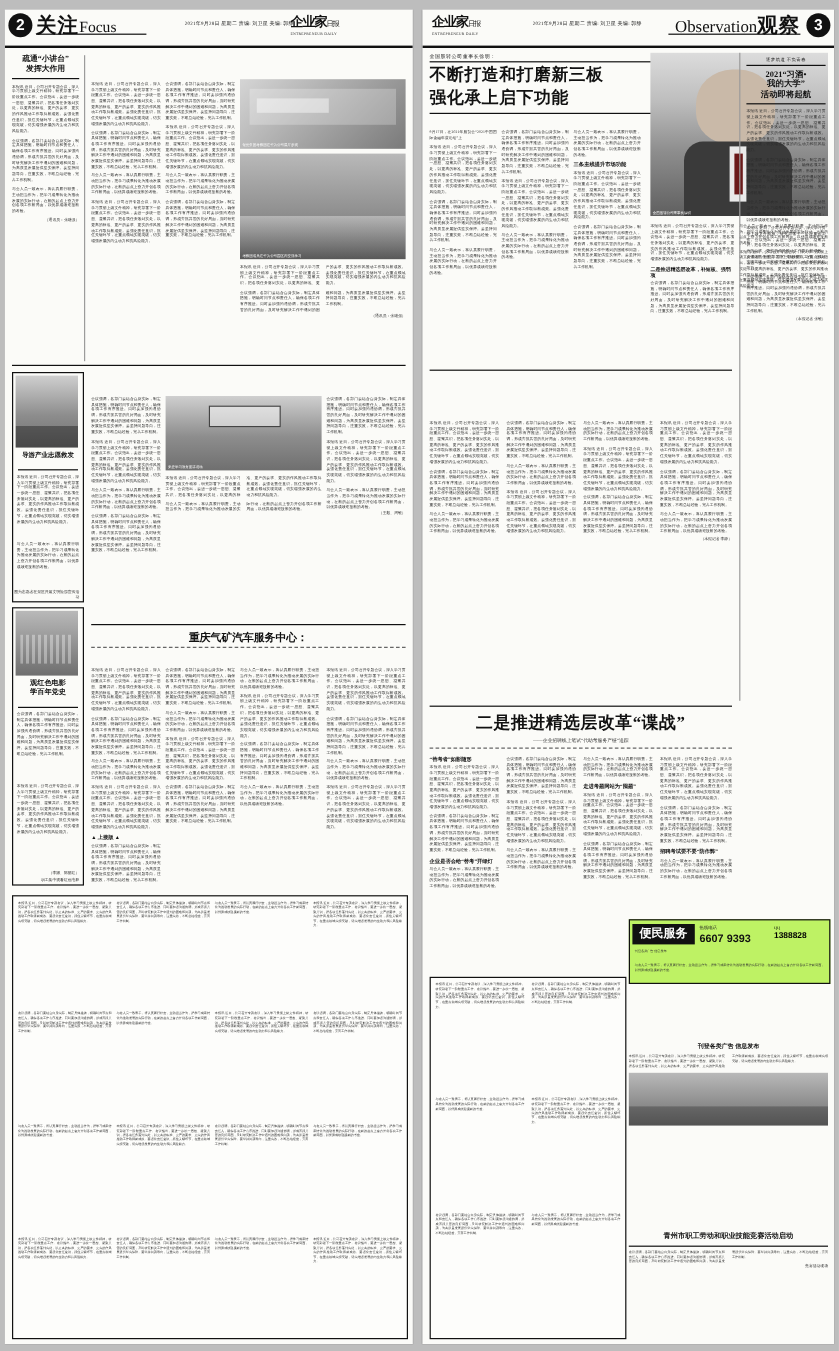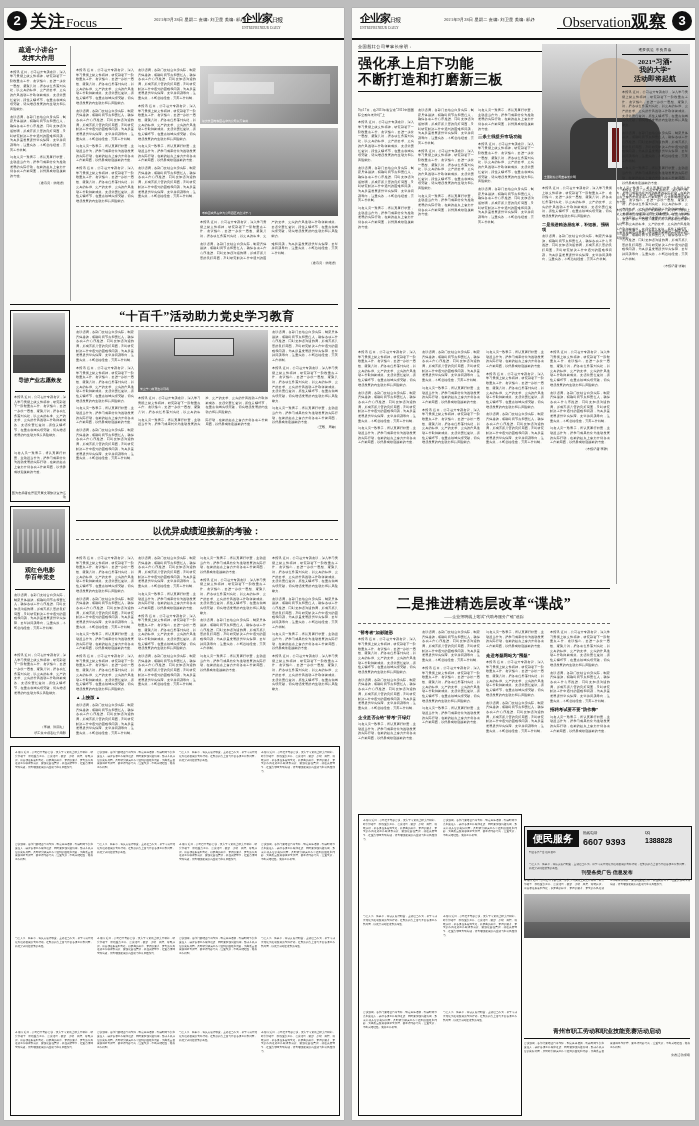--- a/index.html
+++ b/index.html
@@ -113,24 +113,20 @@
     </div>
 
     <div class="col" style="left:196px;top:212px;width:138px;">
       <div class="txt" style="column-count:2;column-gap:5px;">本报讯 近日，公司召开专题会议，深入学习贯彻上级文件精神，研究部署下一阶段重点工作。会议指出，要进一步统一思想、凝聚共识，把各项任务落到实处，以更高的标准、更严的要求、更实的作风推动工作取得新成效。要强化责任意识，抓住关键环节，在重点领域实现突破，切实增强发展的内生动力和抗风险能力。</div>
       <div class="txt" style="column-count:2;column-gap:5px;margin-top:3px;">会议强调，各部门要结合自身实际，制定具体措施，明确时间节点和责任人，确保各项工作有序推进。同时要加强沟通协调，形成齐抓共管的良好局面，及时研究解决工作中遇到的困难和问题，为高质量发展提供坚实保障。要坚持问题导向，注重实效，不断总结经验，完善工作机制。</div>
       <div class="byline">（通讯员：张继强）</div>
     </div>
 
     <div class="hline" style="left:6px;top:296px;width:328px;height:1px;background:#111;"></div>
 
-    <div class="col" style="left:72px;top:302px;width:262px;">
-      <div class="hl" style="font-size:12px;text-align:center;">“十百千”活动助力党史学习教育</div>
-      <div class="rule-d" style="margin-top:3px;"></div>
-    </div>
 
     <div class="col" style="left:72px;top:322px;width:58px;">
       <div class="txt">会议强调，各部门要结合自身实际，制定具体措施，明确时间节点和责任人，确保各项工作有序推进。同时要加强沟通协调，形成齐抓共管的良好局面，及时研究解决工作中遇到的困难和问题，为高质量发展提供坚实保障。要坚持问题导向，注重实效，不断总结经验，完善工作机制。</div>
       <div class="txt" style="margin-top:3px;">本报讯 近日，公司召开专题会议，深入学习贯彻上级文件精神，研究部署下一阶段重点工作。会议指出，要进一步统一思想、凝聚共识，把各项任务落到实处，以更高的标准、更严的要求、更实的作风推动工作取得新成效。要强化责任意识，抓住关键环节，在重点领域实现突破，切实增强发展的内生动力和抗风险能力。</div>
       <div class="txt" style="margin-top:3px;">与会人员一致表示，将认真履行职责，主动担当作为，把学习成果转化为推动发展的实际行动，在新的起点上奋力开创各项工作新局面，以优异成绩迎接新的考验。</div>
       <div class="txt" style="margin-top:3px;">会议强调，各部门要结合自身实际，制定具体措施，明确时间节点和责任人，确保各项工作有序推进。同时要加强沟通协调，形成齐抓共管的良好局面，及时研究解决工作中遇到的困难和问题，为高质量发展提供坚实保障。要坚持问题导向，注重实效，不断总结经验，完善工作机制。</div>
     </div>
     <div class="photo grad-photo" style="left:134px;top:322px;width:130px;height:62px;">
       <div class="frame" style="left:36px;top:8px;width:58px;height:16px;background:rgba(255,255,255,.5);border-color:#444;"></div>
       <div class="cap">党史学习教育宣讲现场</div>
@@ -142,21 +138,21 @@
     <div class="col" style="left:268px;top:322px;width:66px;">
       <div class="txt">会议强调，各部门要结合自身实际，制定具体措施，明确时间节点和责任人，确保各项工作有序推进。同时要加强沟通协调，形成齐抓共管的良好局面，及时研究解决工作中遇到的困难和问题，为高质量发展提供坚实保障。要坚持问题导向，注重实效，不断总结经验，完善工作机制。</div>
       <div class="txt" style="margin-top:3px;">本报讯 近日，公司召开专题会议，深入学习贯彻上级文件精神，研究部署下一阶段重点工作。会议指出，要进一步统一思想、凝聚共识，把各项任务落到实处，以更高的标准、更严的要求、更实的作风推动工作取得新成效。要强化责任意识，抓住关键环节，在重点领域实现突破，切实增强发展的内生动力和抗风险能力。</div>
       <div class="txt" style="margin-top:3px;">与会人员一致表示，将认真履行职责，主动担当作为，把学习成果转化为推动发展的实际行动，在新的起点上奋力开创各项工作新局面，以优异成绩迎接新的考验。</div>
       <div class="byline">（王毅、周敏）</div>
     </div>
 
     <div class="hline" style="left:72px;top:512px;width:262px;height:1px;background:#111;"></div>
 
     <div class="col" style="left:72px;top:518px;width:262px;">
-      <div class="hl2" style="text-align:center;font-size:9px;">以优异成绩迎接新的考验：</div>
+      <div class="hl2" style="text-align:center;font-size:9px;">重庆气矿汽车服务中心：</div>
       <div class="rule-d" style="margin-top:3px;"></div>
     </div>
 
     <div class="col" style="left:72px;top:548px;width:58px;">
       <div class="txt">本报讯 近日，公司召开专题会议，深入学习贯彻上级文件精神，研究部署下一阶段重点工作。会议指出，要进一步统一思想、凝聚共识，把各项任务落到实处，以更高的标准、更严的要求、更实的作风推动工作取得新成效。要强化责任意识，抓住关键环节，在重点领域实现突破，切实增强发展的内生动力和抗风险能力。</div>
       <div class="txt" style="margin-top:3px;">会议强调，各部门要结合自身实际，制定具体措施，明确时间节点和责任人，确保各项工作有序推进。同时要加强沟通协调，形成齐抓共管的良好局面，及时研究解决工作中遇到的困难和问题，为高质量发展提供坚实保障。要坚持问题导向，注重实效，不断总结经验，完善工作机制。</div>
       <div class="txt" style="margin-top:3px;">与会人员一致表示，将认真履行职责，主动担当作为，把学习成果转化为推动发展的实际行动，在新的起点上奋力开创各项工作新局面，以优异成绩迎接新的考验。</div>
       <div class="txt" style="margin-top:3px;">本报讯 近日，公司召开专题会议，深入学习贯彻上级文件精神，研究部署下一阶段重点工作。会议指出，要进一步统一思想、凝聚共识，把各项任务落到实处，以更高的标准、更严的要求、更实的作风推动工作取得新成效。要强化责任意识，抓住关键环节，在重点领域实现突破，切实增强发展的内生动力和抗风险能力。</div>
       <div class="hl3" style="margin-top:3px;font-size:4.4px;">▲ 上接版 ▲</div>
       <div class="txt" style="margin-top:3px;">会议强调，各部门要结合自身实际，制定具体措施，明确时间节点和责任人，确保各项工作有序推进。同时要加强沟通协调，形成齐抓共管的良好局面，及时研究解决工作中遇到的困难和问题，为高质量发展提供坚实保障。要坚持问题导向，注重实效，不断总结经验，完善工作机制。</div>
@@ -233,22 +229,22 @@
       </div>
       <div class="sect-line"></div>
       <div class="mh-date">2021年9月28日 星期二 责编: 刘卫星 美编: 郭静</div>
       <div class="mh-logo"><span>企业家</span><span class="sm">日报</span></div>
       <div class="mh-en">ENTREPRENEUR DAILY</div>
     </div>
 
     <div class="col" style="left:6px;top:36px;width:258px;">
       <div class="kicker">全国股转公司董事长徐明：</div>
       <div class="rule" style="margin:2px 0 4px;"></div>
+      <div class="hl" style="font-size:14px;">不断打造和打磨新三板</div>
       <div class="hl" style="font-size:14px;margin-top:3px;">强化承上启下功能</div>
-      <div class="hl" style="font-size:14px;">不断打造和打磨新三板</div>
       <div class="rule" style="margin:4px 0 0;"></div>
     </div>
 
     <div class="photo portrait" style="left:190px;top:36px;width:148px;height:136px;">
       <div style="position:absolute;left:38px;top:14px;width:66px;height:62px;border-radius:46% 46% 42% 42%;background:#c9b9a8;"></div>
       <div style="position:absolute;left:28px;top:74px;width:90px;height:62px;background:#3a3a3a;border-radius:16px 16px 0 0;"></div>
       <div style="position:absolute;left:66px;top:78px;width:14px;height:46px;background:#eaeaea;"></div>
       <div style="position:absolute;left:70px;top:84px;width:7px;height:34px;background:#6a1a1a;"></div>
       <div class="cap">全国股转公司董事长徐明</div>
     </div>
@@ -354,21 +350,21 @@
 
     <div class="adband" style="left:6px;top:806px;width:162px;height:300px;">
       <div class="tiny" style="position:absolute;left:4px;top:4px;width:74px;">本报讯 近日，公司召开专题会议，深入学习贯彻上级文件精神，研究部署下一阶段重点工作。会议指出，要进一步统一思想、凝聚共识，把各项任务落到实处，以更高的标准、更严的要求、更实的作风推动工作取得新成效。要强化责任意识，抓住关键环节，在重点领域实现突破，切实增强发展的内生动力和抗风险能力。</div>
       <div class="tiny" style="position:absolute;left:84px;top:4px;width:74px;">会议强调，各部门要结合自身实际，制定具体措施，明确时间节点和责任人，确保各项工作有序推进。同时要加强沟通协调，形成齐抓共管的良好局面，及时研究解决工作中遇到的困难和问题，为高质量发展提供坚实保障。要坚持问题导向，注重实效，不断总结经验，完善工作机制。</div>
       <div class="tiny" style="position:absolute;left:4px;top:100px;width:74px;">与会人员一致表示，将认真履行职责，主动担当作为，把学习成果转化为推动发展的实际行动，在新的起点上奋力开创各项工作新局面，以优异成绩迎接新的考验。</div>
       <div class="tiny" style="position:absolute;left:84px;top:100px;width:74px;">本报讯 近日，公司召开专题会议，深入学习贯彻上级文件精神，研究部署下一阶段重点工作。会议指出，要进一步统一思想、凝聚共识，把各项任务落到实处，以更高的标准、更严的要求、更实的作风推动工作取得新成效。要强化责任意识，抓住关键环节，在重点领域实现突破，切实增强发展的内生动力和抗风险能力。</div>
       <div class="tiny" style="position:absolute;left:4px;top:196px;width:74px;">会议强调，各部门要结合自身实际，制定具体措施，明确时间节点和责任人，确保各项工作有序推进。同时要加强沟通协调，形成齐抓共管的良好局面，及时研究解决工作中遇到的困难和问题，为高质量发展提供坚实保障。要坚持问题导向，注重实效，不断总结经验，完善工作机制。</div>
       <div class="tiny" style="position:absolute;left:84px;top:196px;width:74px;">与会人员一致表示，将认真履行职责，主动担当作为，把学习成果转化为推动发展的实际行动，在新的起点上奋力开创各项工作新局面，以优异成绩迎接新的考验。</div>
     </div>
 
-    <div class="frame" style="left:172px;top:818px;width:166px;height:52px;background:#e5e5e5;">
+    <div class="frame" style="left:172px;top:758px;width:166px;height:52px;background:#bef264;">
       <div class="dark" style="position:absolute;left:2px;top:3px;width:52px;height:17px;font-size:10px;font-weight:bold;text-align:center;line-height:17px;">便民服务</div>
       <div style="position:absolute;left:58px;top:4px;font-size:3.6px;color:#222;">热线电话</div>
       <div class="phone" style="position:absolute;left:58px;top:10px;font-size:9px;color:#111;">6607 9393</div>
       <div style="position:absolute;left:120px;top:4px;font-size:3.6px;">QQ</div>
       <div class="phone" style="position:absolute;left:120px;top:10px;font-size:7px;">1388828</div>
       <div class="tiny" style="position:absolute;left:4px;top:24px;width:158px;">刊登各类广告 信息发布</div>
       <div class="tiny" style="position:absolute;left:4px;top:36px;width:158px;">与会人员一致表示，将认真履行职责，主动担当作为，把学习成果转化为推动发展的实际行动，在新的起点上奋力开创各项工作新局面，以优异成绩迎接新的考验。</div>
     </div>
 
     <div class="col" style="left:172px;top:862px;width:166px;">

